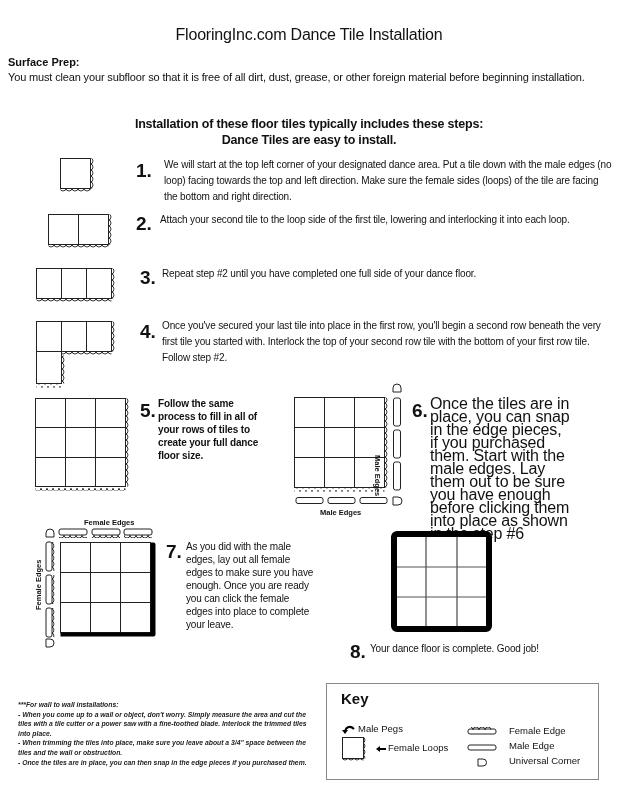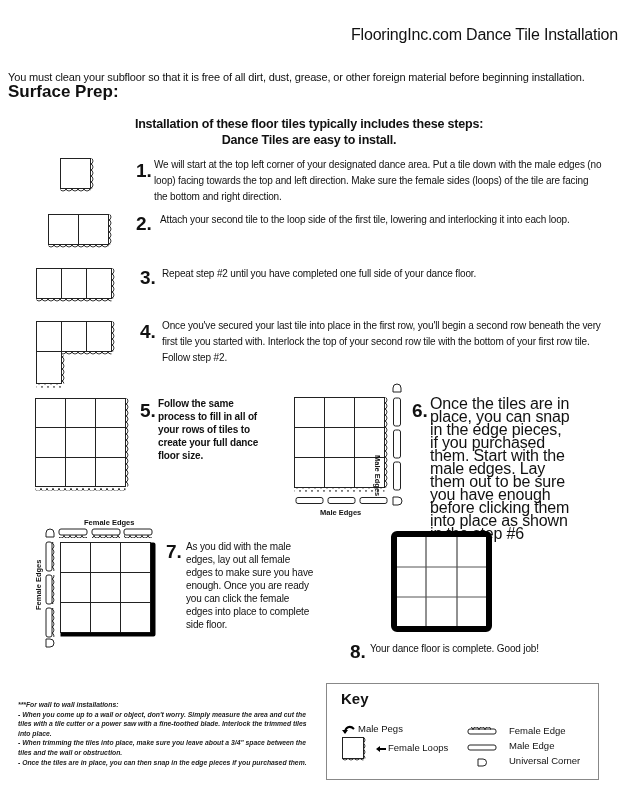--- a/index.html
+++ b/index.html
@@ -1,20 +1,20 @@
 <!DOCTYPE html>
 <html><head>
   <meta charset="utf-8">
   <style>
     * { box-sizing: border-box; margin: 0; padding: 0; }
     html, body { width: 618px; height: 800px; background: #ffffff; overflow: hidden; }
     body { position: relative; font-family: "Liberation Sans", "DejaVu Sans", sans-serif; color: #111; }
     .abs { position: absolute; }
-    .title { left: 0; width: 618px; top: 26px; text-align: right; font-size: 16px; font-weight: normal; letter-spacing: -0.2px; }
-    .prep-h { left: 8px; top: 56px; font-size: 17px; font-weight: bold; margin-top: 26px; }
+    .title { left: 0; width: 618px; top: 26px; text-align: center; font-size: 16px; font-weight: normal; letter-spacing: -0.2px; }
+    .prep-h { left: 8px; top: 56px; font-size: 11px; font-weight: bold; }
     .prep-t { left: 8px; top: 71px; font-size: 11px; white-space: nowrap; letter-spacing: -0.15px; }
     .intro { left: 0; width: 618px; top: 116px; text-align: center; font-size: 12.5px; font-weight: bold; line-height: 16px; letter-spacing: -0.2px; }
     .stepnum { font-size: 19px; font-weight: bold; line-height: 19px; }
     .steptext { font-size: 10px; line-height: 16px; letter-spacing: -0.15px; }
     .steptext.big { font-size: 10.5px; line-height: 17.5px; font-weight: bold; }
     svg { position: absolute; overflow: visible; }
     .notes { left: 18px; top: 700px; width: 300px; font-size: 6.8px; line-height: 9.6px; font-style: italic; font-weight: bold; color: #222; }
     .keybox { left: 326px; top: 683px; width: 273px; height: 97px; border: 1.5px solid #888; }
     .key-title { left: 14px; top: 6px; font-size: 15px; font-weight: bold; }
     .key-label { font-size: 9.5px; white-space: nowrap; }
@@ -42,21 +42,21 @@
   <div>Dance Tiles are easy to install.</div>
 </div>
 
 <svg style="left:60px;top:158px" width="40" height="40">
   <rect x="0.5" y="0.5" width="30" height="30" fill="#fff" stroke="#222" stroke-width="1"></rect>
   <rect x="30.5" y="0.5" width="4" height="30" fill="url(#loopsV)"></rect>
   <rect x="0.5" y="30.5" width="30" height="4" fill="url(#loopsH)"></rect>
 </svg>
 <div class="abs" style="left:136px;top:157px;width:470px">
   <span class="abs stepnum" style="left:0;top:4px">1.</span>
-  <div class="abs steptext" style="left:18px;top:0;width:450px">We will start at the top left corner of your designated dance area. Put a tile down with the male edges (no loop) facing towards the top and left direction. Make sure the female sides (loops) of the tile are facing the bottom and right direction.</div>
+  <div class="abs steptext" style="left:28px;top:0;width:450px">We will start at the top left corner of your designated dance area. Put a tile down with the male edges (no loop) facing towards the top and left direction. Make sure the female sides (loops) of the tile are facing the bottom and right direction.</div>
 </div>
 
 <svg style="left:48px;top:214px" width="70" height="40">
   <rect x="0.5" y="0.5" width="30" height="30" fill="#fff" stroke="#222"></rect>
   <rect x="30.5" y="0.5" width="30" height="30" fill="#fff" stroke="#222"></rect>
   <rect x="60.5" y="0.5" width="4" height="30" fill="url(#loopsV)"></rect>
   <rect x="0.5" y="30.5" width="60" height="4" fill="url(#loopsH)"></rect>
 </svg>
 <div class="abs" style="left:136px;top:212px;width:470px">
   <span class="abs stepnum" style="left:0;top:2px">2.</span>
@@ -153,21 +153,21 @@
   <rect x="14.5" y="17.5" width="90" height="90" fill="#fff" stroke="#222"></rect>
   <line x1="44.5" y1="17.5" x2="44.5" y2="107.5" stroke="#222"></line>
   <line x1="74.5" y1="17.5" x2="74.5" y2="107.5" stroke="#222"></line>
   <line x1="14.5" y1="47.5" x2="104.5" y2="47.5" stroke="#222"></line>
   <line x1="14.5" y1="77.5" x2="104.5" y2="77.5" stroke="#222"></line>
 
   <path d="M104.5,17.5 h3 a2,2 0 0 1 2,2 v90 a2,2 0 0 1 -2,2 h-93 v-4 h90 z" fill="#000"></path>
 </svg>
 <div class="abs" style="left:166px;top:540px;width:150px">
   <span class="abs stepnum" style="left:0;top:2px">7.</span>
-  <div class="abs steptext" style="left:20px;top:0;width:130px;line-height:13px;font-size:10px">As you did with the male edges, lay out all female edges to make sure you have enough. Once you are ready you can click the female edges into place to complete side floor.</div>
+  <div class="abs steptext" style="left:20px;top:0;width:130px;line-height:13px;font-size:10px">As you did with the male edges, lay out all female edges to make sure you have enough. Once you are ready you can click the female edges into place to complete your leave.</div>
 </div>
 
 <svg style="left:391px;top:531px" width="102" height="102">
   <rect x="3" y="3" width="95" height="95" rx="3" fill="#fff" stroke="#000" stroke-width="6"></rect>
   <line x1="35" y1="6" x2="35" y2="95" stroke="#222"></line>
   <line x1="66" y1="6" x2="66" y2="95" stroke="#222"></line>
   <line x1="6" y1="36" x2="95" y2="36" stroke="#555"></line>
   <line x1="6" y1="66" x2="95" y2="66" stroke="#555"></line>
 </svg>
 <div class="abs" style="left:350px;top:641px;width:250px">

